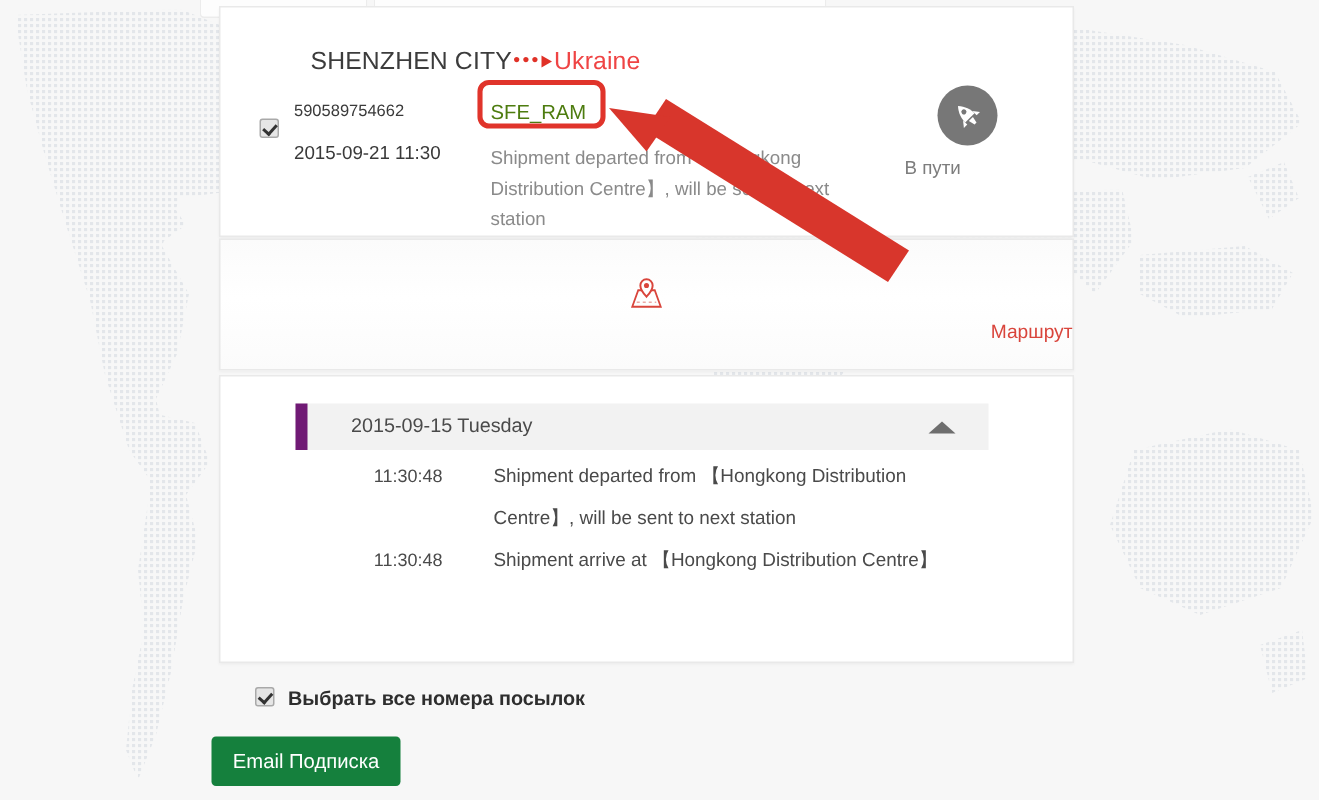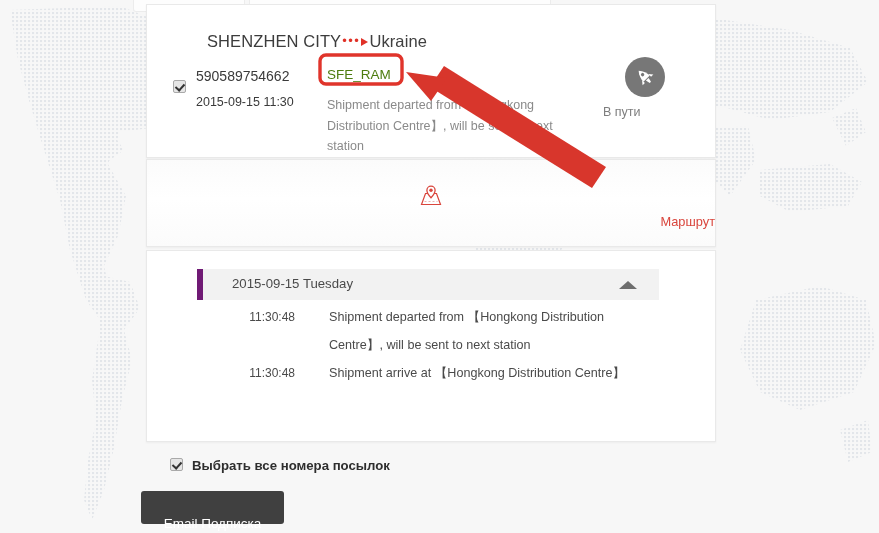--- a/index.html
+++ b/index.html
@@ -73,21 +73,21 @@
   .route-title {
     position: absolute;
     left: 49px;
     top: 27px;
     font-size: 16.5px;
     color: #444;
     letter-spacing: 0.1px;
     white-space: nowrap;
   }
   .route-title .origin { color: #3c3c3c; margin-left: 11px; }
-  .route-title .dest { color: #404040; }
+  .route-title .dest { color: #ef4444; }
   .route-dots {
     display: inline-block;
     color: #e03127;
     letter-spacing: 1.5px;
     font-size: 13px;
     vertical-align: 2px;
     margin: 0 1px;
   }
   .route-arrow {
     display: inline-block;
@@ -121,21 +121,21 @@
     width: 4px; height: 7px;
     border: solid #333;
     border-width: 0 2px 2px 0;
     transform: rotate(42deg);
   }
 
   .tracking-no {
     position: absolute;
     left: 49px;
     top: 63px;
-    font-size: 14px;
+    font-size: 11px;
     color: #3a3a3a;
     white-space: nowrap;
   }
   .tracking-date {
     position: absolute;
     left: 49px;
     top: 90px;
     font-size: 12.5px;
     color: #3a3a3a;
     white-space: nowrap;
@@ -205,21 +205,21 @@
     top: 250px;
     width: 568px;
     height: 190px;
   }
   .hist-group {
     position: absolute;
     left: 50px;
     width: 462px;
     height: 31px;
     background: #f2f2f2;
-    border-left: 6px solid #701a75;
+    border-left: 8px solid #701a75;
     box-sizing: border-box;
     cursor: pointer;
   }
   .hist-group .gdate {
     position: absolute;
     left: 29px;
     top: 7px;
     font-size: 13.2px;
     color: #4a4a4a;
     white-space: nowrap;
@@ -285,32 +285,32 @@
     margin-left: 17px;
     font-size: 12.2px;
     color: #9a9a9a;
   }
   .selectall .sa-count b { color: #4a4a4a; font-weight: bold; }
 
   .email-btn {
     position: absolute;
     left: 141px;
     top: 491px;
-    width: 143px;
+    width: 126px;
     height: 33px;
-    background: #404040;
+    background: #15803d;
     border: none;
     border-radius: 3px;
     color: #ffffff;
     font-size: 13.5px;
     font-family: "Liberation Sans", sans-serif;
     cursor: pointer;
     line-height: 33px;
     text-align: center;
-    padding: 16px;
+    padding: 0;
   }
 
   
   #annot {
     position: absolute;
     left: 0; top: 0;
     width: 879px; height: 533px;
     z-index: 10;
     pointer-events: none;
   }
@@ -374,21 +374,21 @@
 
       <div class="route-title">
         <span class="origin">SHENZHEN CITY</span><span class="route-dots">•••</span><span class="route-arrow"></span><span class="dest">Ukraine</span>
       </div>
 
       <div class="row-checkbox">
         <span class="cb"></span>
       </div>
 
       <div class="tracking-no">590589754662</div>
-      <div class="tracking-date">2015-09-15 11:30</div>
+      <div class="tracking-date">2015-09-21 11:30</div>
       <div class="carrier-code">SFE_RAM</div>
       <div class="event-desc">Shipment departed from 【Hongkong Distribution Centre】, will be sent to next station</div>
 
       <div class="status-block">
         <div class="status-circle">
           <svg width="40" height="40" viewBox="0 0 40 40">
             <g transform="translate(20,20) rotate(-45)">
               <path d="M0,-9 C3.2,-5.4 4.4,-1.4 4.4,2.2 L-4.4,2.2 C-4.4,-1.4 -3.2,-5.4 0,-9 Z" fill="#ffffff"></path>
               <circle cx="0" cy="-3.4" r="1.7" fill="#777777"></circle>
               <path d="M-4.4,0.2 L-7.6,4.2 L-4.4,4.2 Z" fill="#ffffff"></path>

